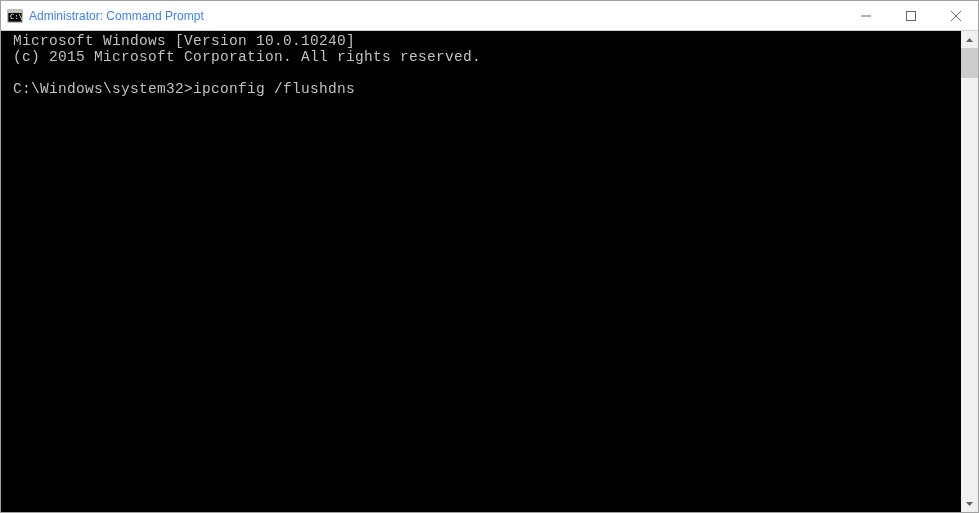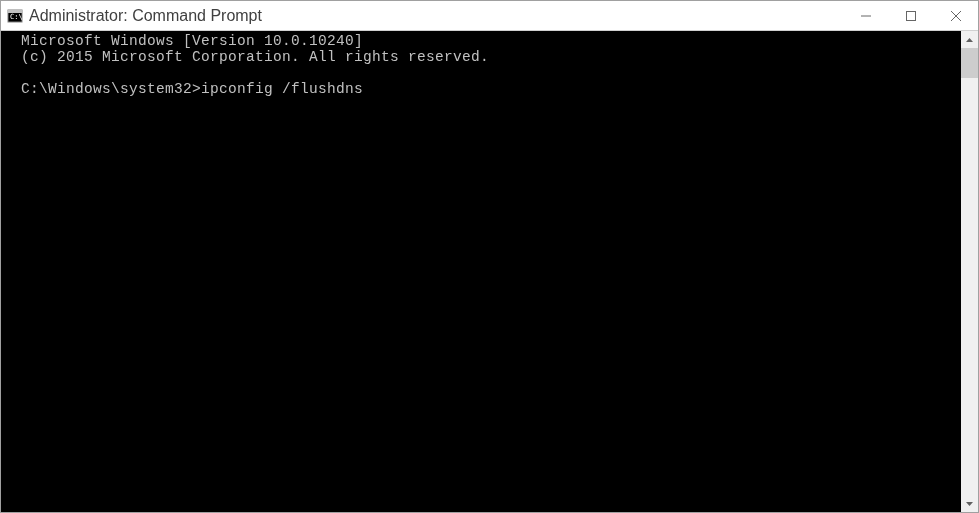--- a/index.html
+++ b/index.html
@@ -33,22 +33,22 @@
     }
     .titlebar-icon {
       width: 16px;
       height: 16px;
       margin-right: 6px;
       display: inline-flex;
       align-items: center;
       justify-content: center;
     }
     .titlebar-title {
-      font-size: 16px;
-      color: #404040;
+      font-size: 12px;
+      color: #3b82f6;
       flex: 1;
     }
     .window-controls {
       display: flex;
       height: 100%;
     }
     .window-control {
       width: 45px;
       height: 29px;
       display: flex;
@@ -62,21 +62,21 @@
       background: #000000;
       overflow: hidden;
     }
     .terminal {
       flex: 1;
       background: #000000;
       color: #c0c0c0;
       font-family: Consolas, "Courier New", monospace;
       font-size: 14.5px;
       line-height: 16px;
-      padding: 2px 20px;
+      padding: 2px 12px;
       white-space: pre;
       letter-spacing: 0.3px;
       overflow: hidden;
     }
     .scrollbar {
       width: 17px;
       background: #f0f0f0;
       display: flex;
       flex-direction: column;
     }

